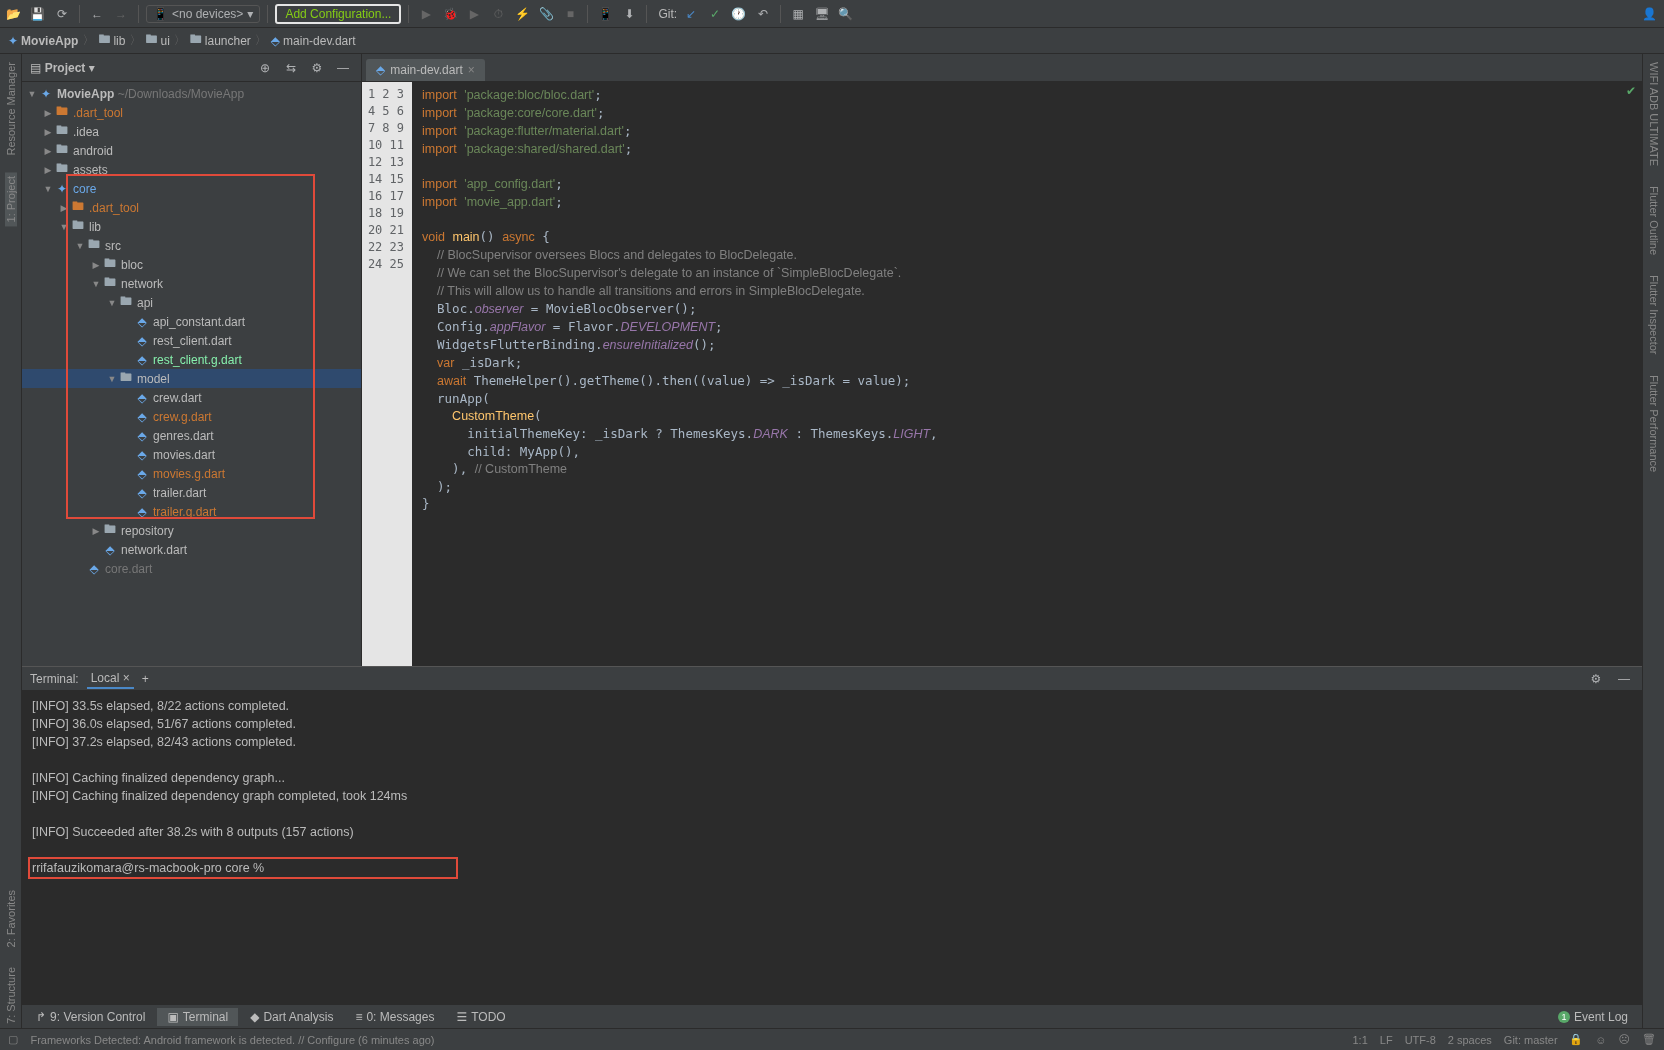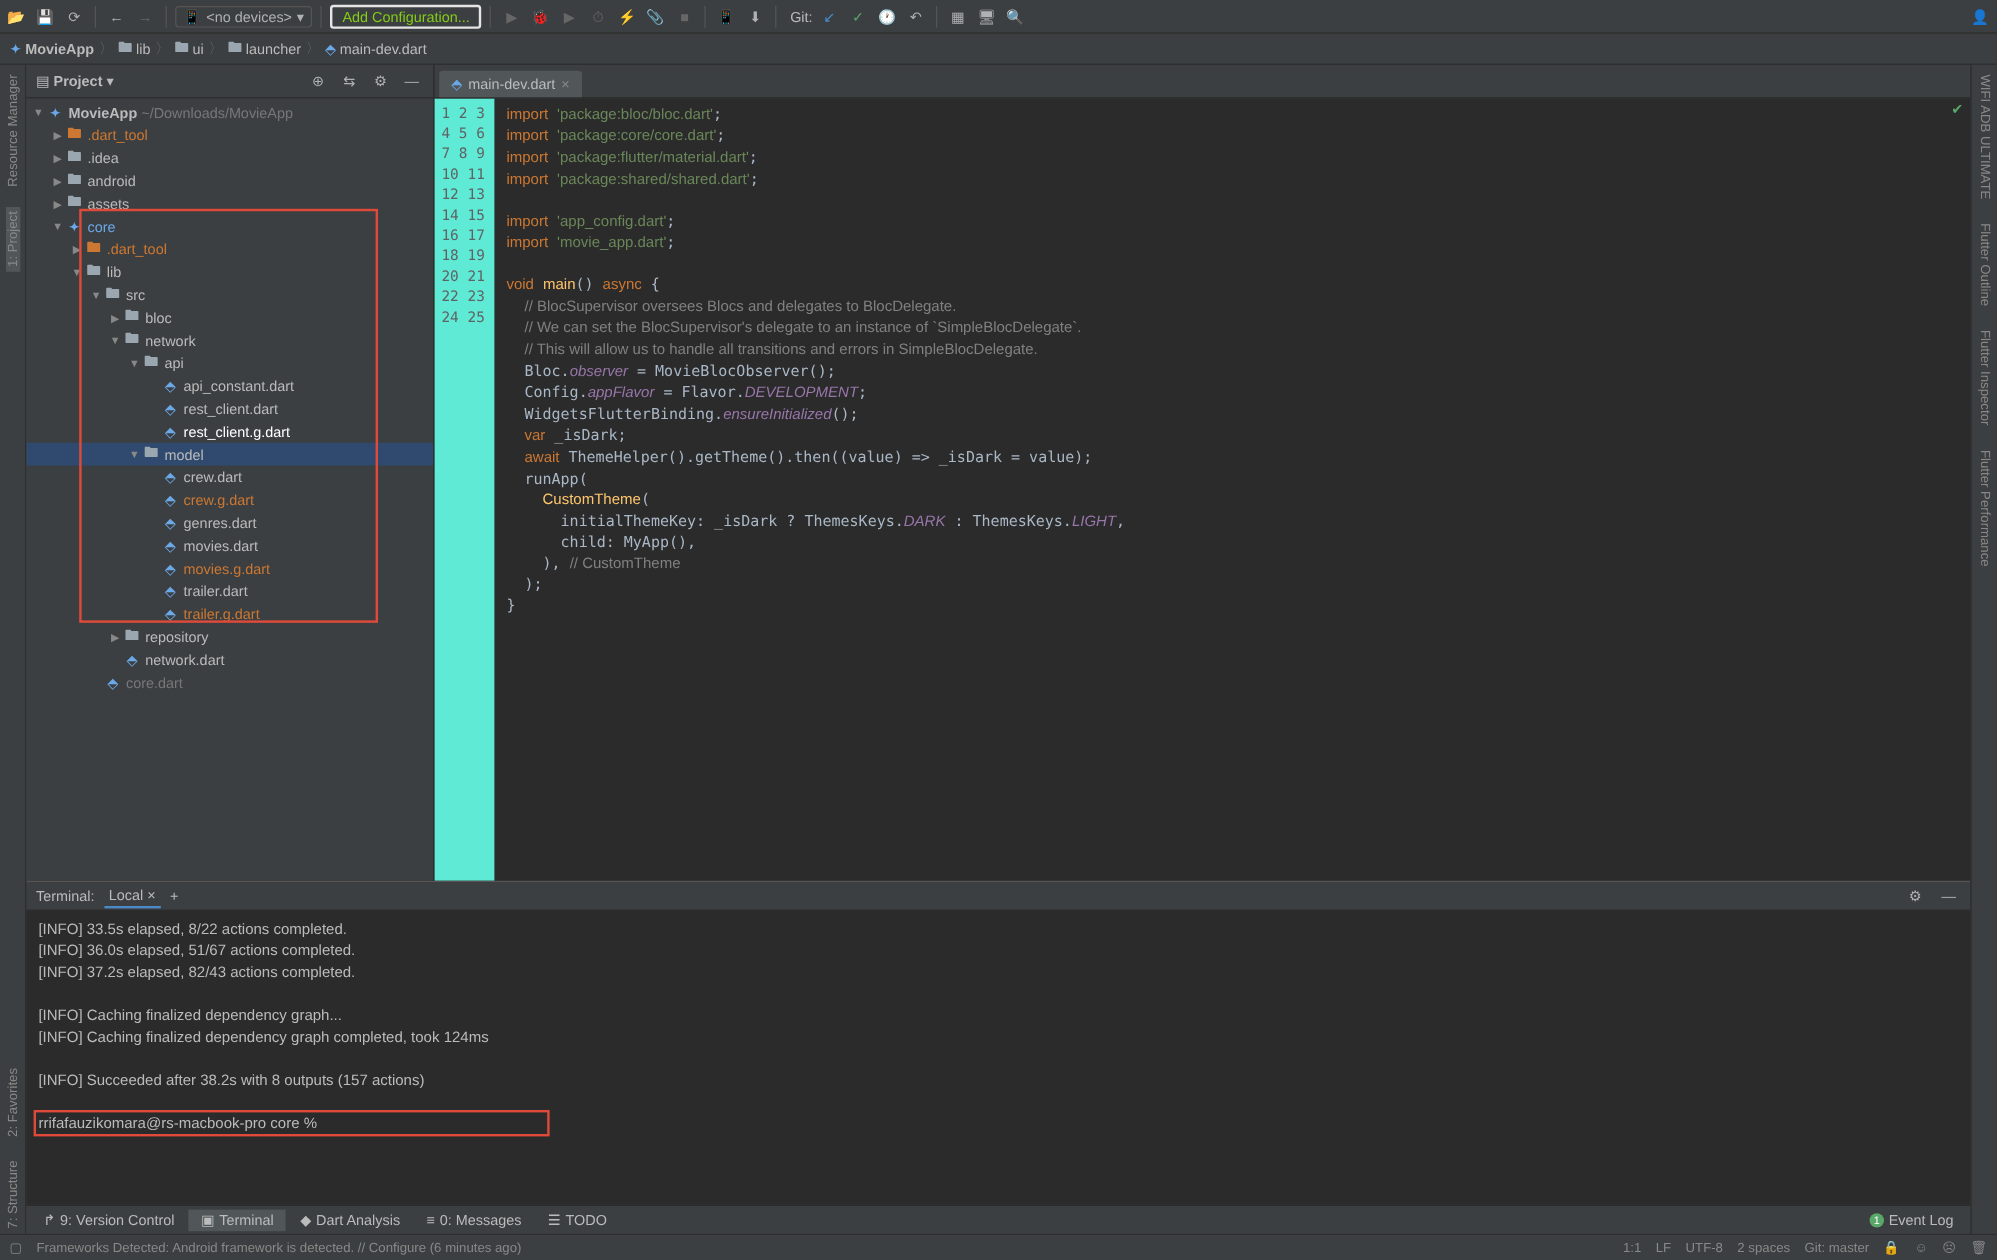--- a/index.html
+++ b/index.html
@@ -42,31 +42,31 @@
 .folder-ico { color: #9aa7b0; }
 .folder-orange { color: #cc7832; }
 .dart-ico { color: #6aa8e8; }
 .red-box { position: absolute; border: 2px solid #e04a3a; pointer-events: none; }
 
 
 .editor-wrap { flex: 1; display: flex; flex-direction: column; background: #2b2b2b; min-width: 0; }
 .tabbar { height: 28px; background: #3c3f41; display: flex; align-items: flex-end; padding-left: 4px; border-bottom: 1px solid #2b2b2b; }
 .file-tab { background: #515658; padding: 4px 10px; border-radius: 3px 3px 0 0; display: flex; align-items: center; gap: 5px; font-size: 12px; }
 .editor { flex: 1; display: flex; overflow: hidden; position: relative; }
-.gutter-num { width: 50px; background: #5eead4; color: #606366; text-align: right; padding: 4px 8px 0 0; font-size: 12px; line-height: 17px; }
+.gutter-num { width: 50px; background: #e5e5e5; color: #606366; text-align: right; padding: 4px 8px 0 0; font-size: 12px; line-height: 17px; }
 .code { flex: 1; padding: 4px 0 0 10px; font-size: 12.5px; line-height: 17px; white-space: pre; color: #a9b7c6; }
 .kw { color: #cc7832; }
 .str { color: #6a8759; }
 .cmt { color: #808080; }
 .fld { color: #9876aa; font-style: italic; }
 .cls { color: #ffc66d; }
 .check-ico { position: absolute; top: 2px; right: 6px; color: #59a869; }
 
 
-.terminal-panel { height: 270px; background: #2b2b2b; border-top: 1px solid #555; display: flex; flex-direction: column; }
+.terminal-panel { height: 338px; background: #2b2b2b; border-top: 1px solid #555; display: flex; flex-direction: column; }
 .term-head { height: 24px; background: #3c3f41; display: flex; align-items: center; padding: 0 8px; gap: 8px; border-bottom: 1px solid #2b2b2b; }
 .term-tab { border-bottom: 2px solid #4a88c7; padding: 2px 4px; }
 .term-body { flex: 1; padding: 6px 10px; color: #bbb; line-height: 18px; font-size: 12.5px; position: relative; }
 .term-body .red-box2 { border: 2px solid #e04a3a; position: absolute; }
 
 
 .bottom-tools { height: 24px; background: #3c3f41; border-top: 1px solid #2b2b2b; display: flex; align-items: center; padding: 0 4px; gap: 2px; }
 .bt-btn { padding: 2px 10px; color: #bbb; cursor: pointer; display: flex; align-items: center; gap: 4px; }
 .bt-btn.active { background: #515658; }
 .bottom-tools .spacer { flex: 1; }
@@ -232,21 +232,21 @@
               <span style="">api_constant.dart</span>
             </div>
             <div class="tree-row" style="padding-left: 100px;">
               <span class="arrow"></span>
               <span class="ico dart-ico">⬘</span>
               <span style="">rest_client.dart</span>
             </div>
             <div class="tree-row" style="padding-left: 100px;">
               <span class="arrow"></span>
               <span class="ico dart-ico">⬘</span>
-              <span style="color:#ffffff">rest_client.g.dart</span>
+              <span style="color:#86efac">rest_client.g.dart</span>
             </div>
             <div class="tree-row sel" style="padding-left: 84px;">
               <span class="arrow">▼</span>
               <span class="ico folder-ico">🖿</span>
               <span style="">model</span>
             </div>
             <div class="tree-row" style="padding-left: 100px;">
               <span class="arrow"></span>
               <span class="ico dart-ico">⬘</span>
               <span style="">crew.dart</span>

